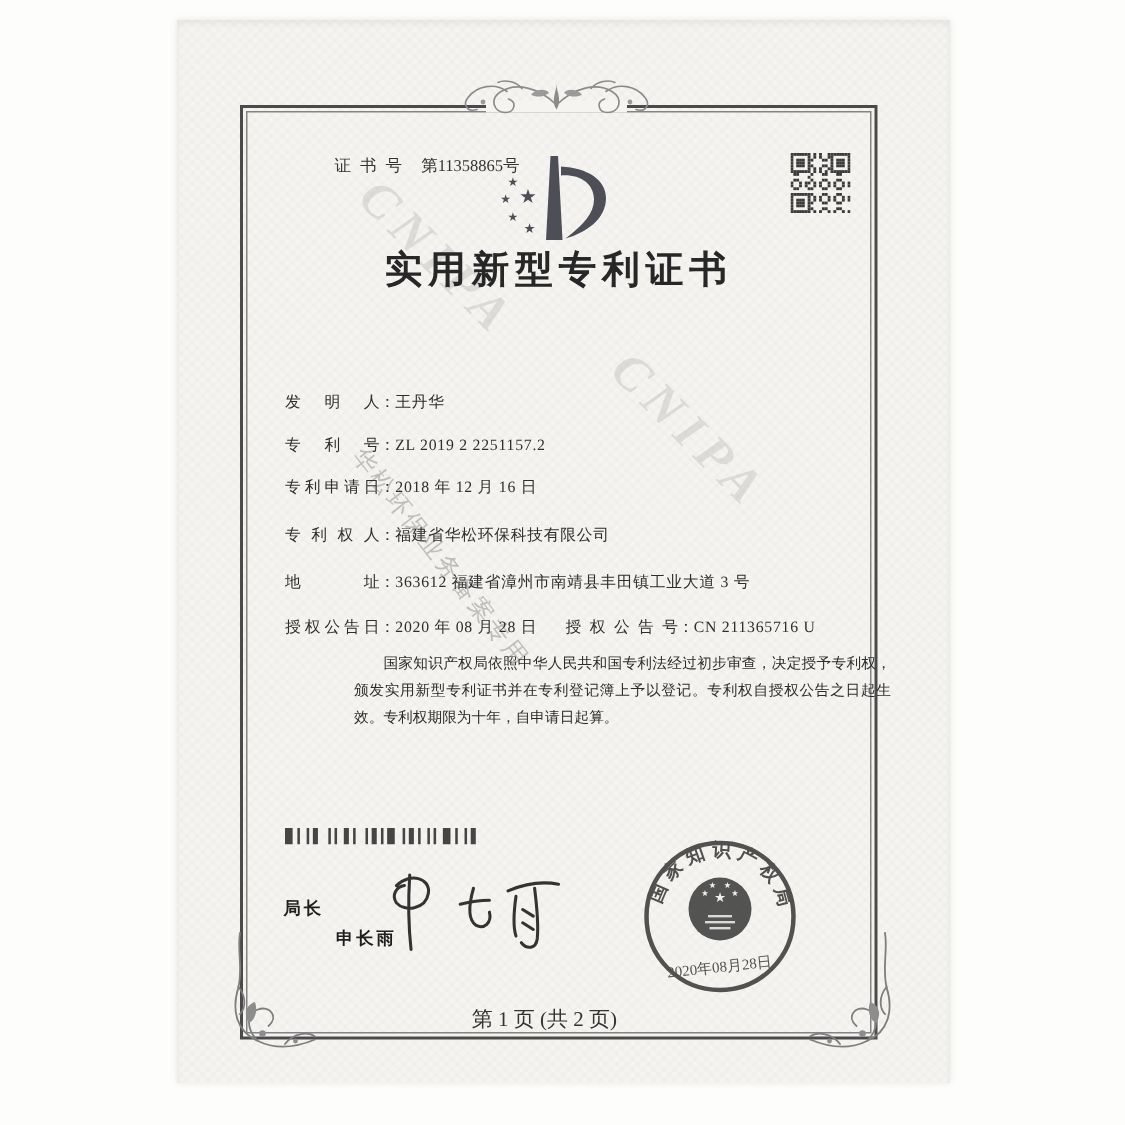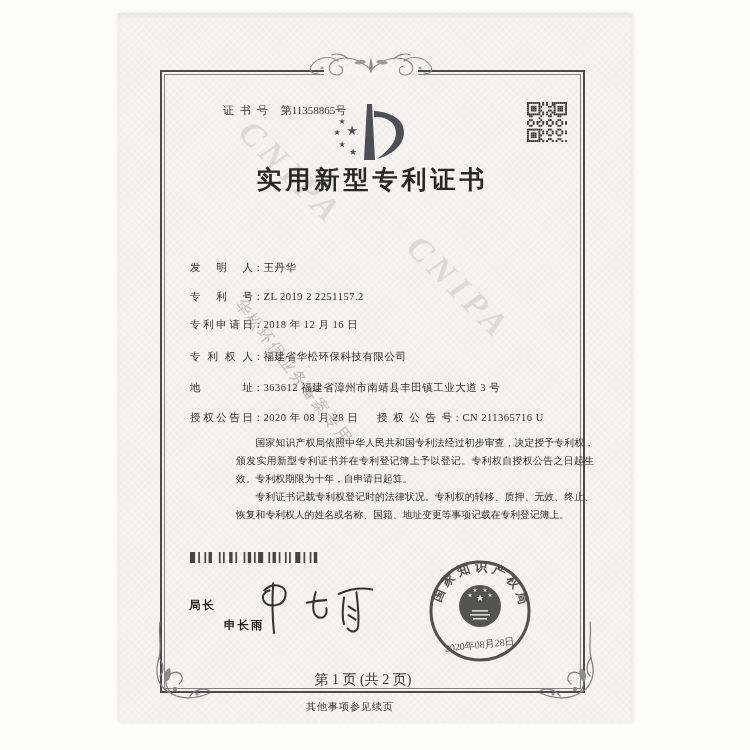--- a/index.html
+++ b/index.html
@@ -362,21 +362,20 @@
   </div>
   <div class="frow" style="top:398px">
     <span class="flabel">授权公告日</span><span>：</span><span class="fvalue">2020 年 08 月 28 日</span>
     <span class="g2">
       <span class="flabel">授权公告号</span><span>：</span><span class="fvalue">CN 211365716 U</span>
     </span>
   </div>
 
   <div class="paras">
     <p>国家知识产权局依照中华人民共和国专利法经过初步审查，决定授予专利权，颁发实用新型专利证书并在专利登记簿上予以登记。专利权自授权公告之日起生效。专利权期限为十年，自申请日起算。</p>
-    <p>专利证书记载专利权登记时的法律状况。专利权的转移、质押、无效、终止、恢复和专利权人的姓名或名称、国籍、地址变更等事项记载在专利登记簿上。</p>
   </div>
 
   <svg id="barcode" class="barcode" viewBox="0 0 130 11" preserveAspectRatio="none">
       <rect x="0" y="0" width="5.076190476190477" height="11" fill="#454545"></rect>
       <rect x="8.253968253968255" y="0" width="1.692063492063492" height="11" fill="#454545"></rect>
       <rect x="14.444444444444446" y="0" width="1.692063492063492" height="11" fill="#454545"></rect>
       <rect x="18.571428571428573" y="0" width="3.384126984126984" height="11" fill="#454545"></rect>
       <rect x="28.888888888888893" y="0" width="1.692063492063492" height="11" fill="#454545"></rect>
       <rect x="33.01587301587302" y="0" width="1.692063492063492" height="11" fill="#454545"></rect>
       <rect x="39.20634920634921" y="0" width="3.384126984126984" height="11" fill="#454545"></rect>
@@ -430,15 +429,14 @@
       <text x="64" y="40" font-size="5.5" fill="#f0efec" text-anchor="middle">★</text>
       <rect x="46" y="53" width="16" height="1.6" fill="#e8e7e3" opacity="0.9"></rect>
       <rect x="44" y="57" width="20" height="1.6" fill="#e8e7e3" opacity="0.9"></rect>
       <rect x="47" y="61" width="14" height="1.6" fill="#e8e7e3" opacity="0.9"></rect>
     </g>
     <text x="54" y="91" font-size="10" fill="#3a3a3a" text-anchor="middle" transform="rotate(-6 54 91)">2020年08月28日</text>
   </svg>
 
   <div class="page-info">第 1 页 (共 2 页)</div>
 
-  <div class="footer-note">其他事项参见续页</div>
 
 </div>
 
 </body></html>

